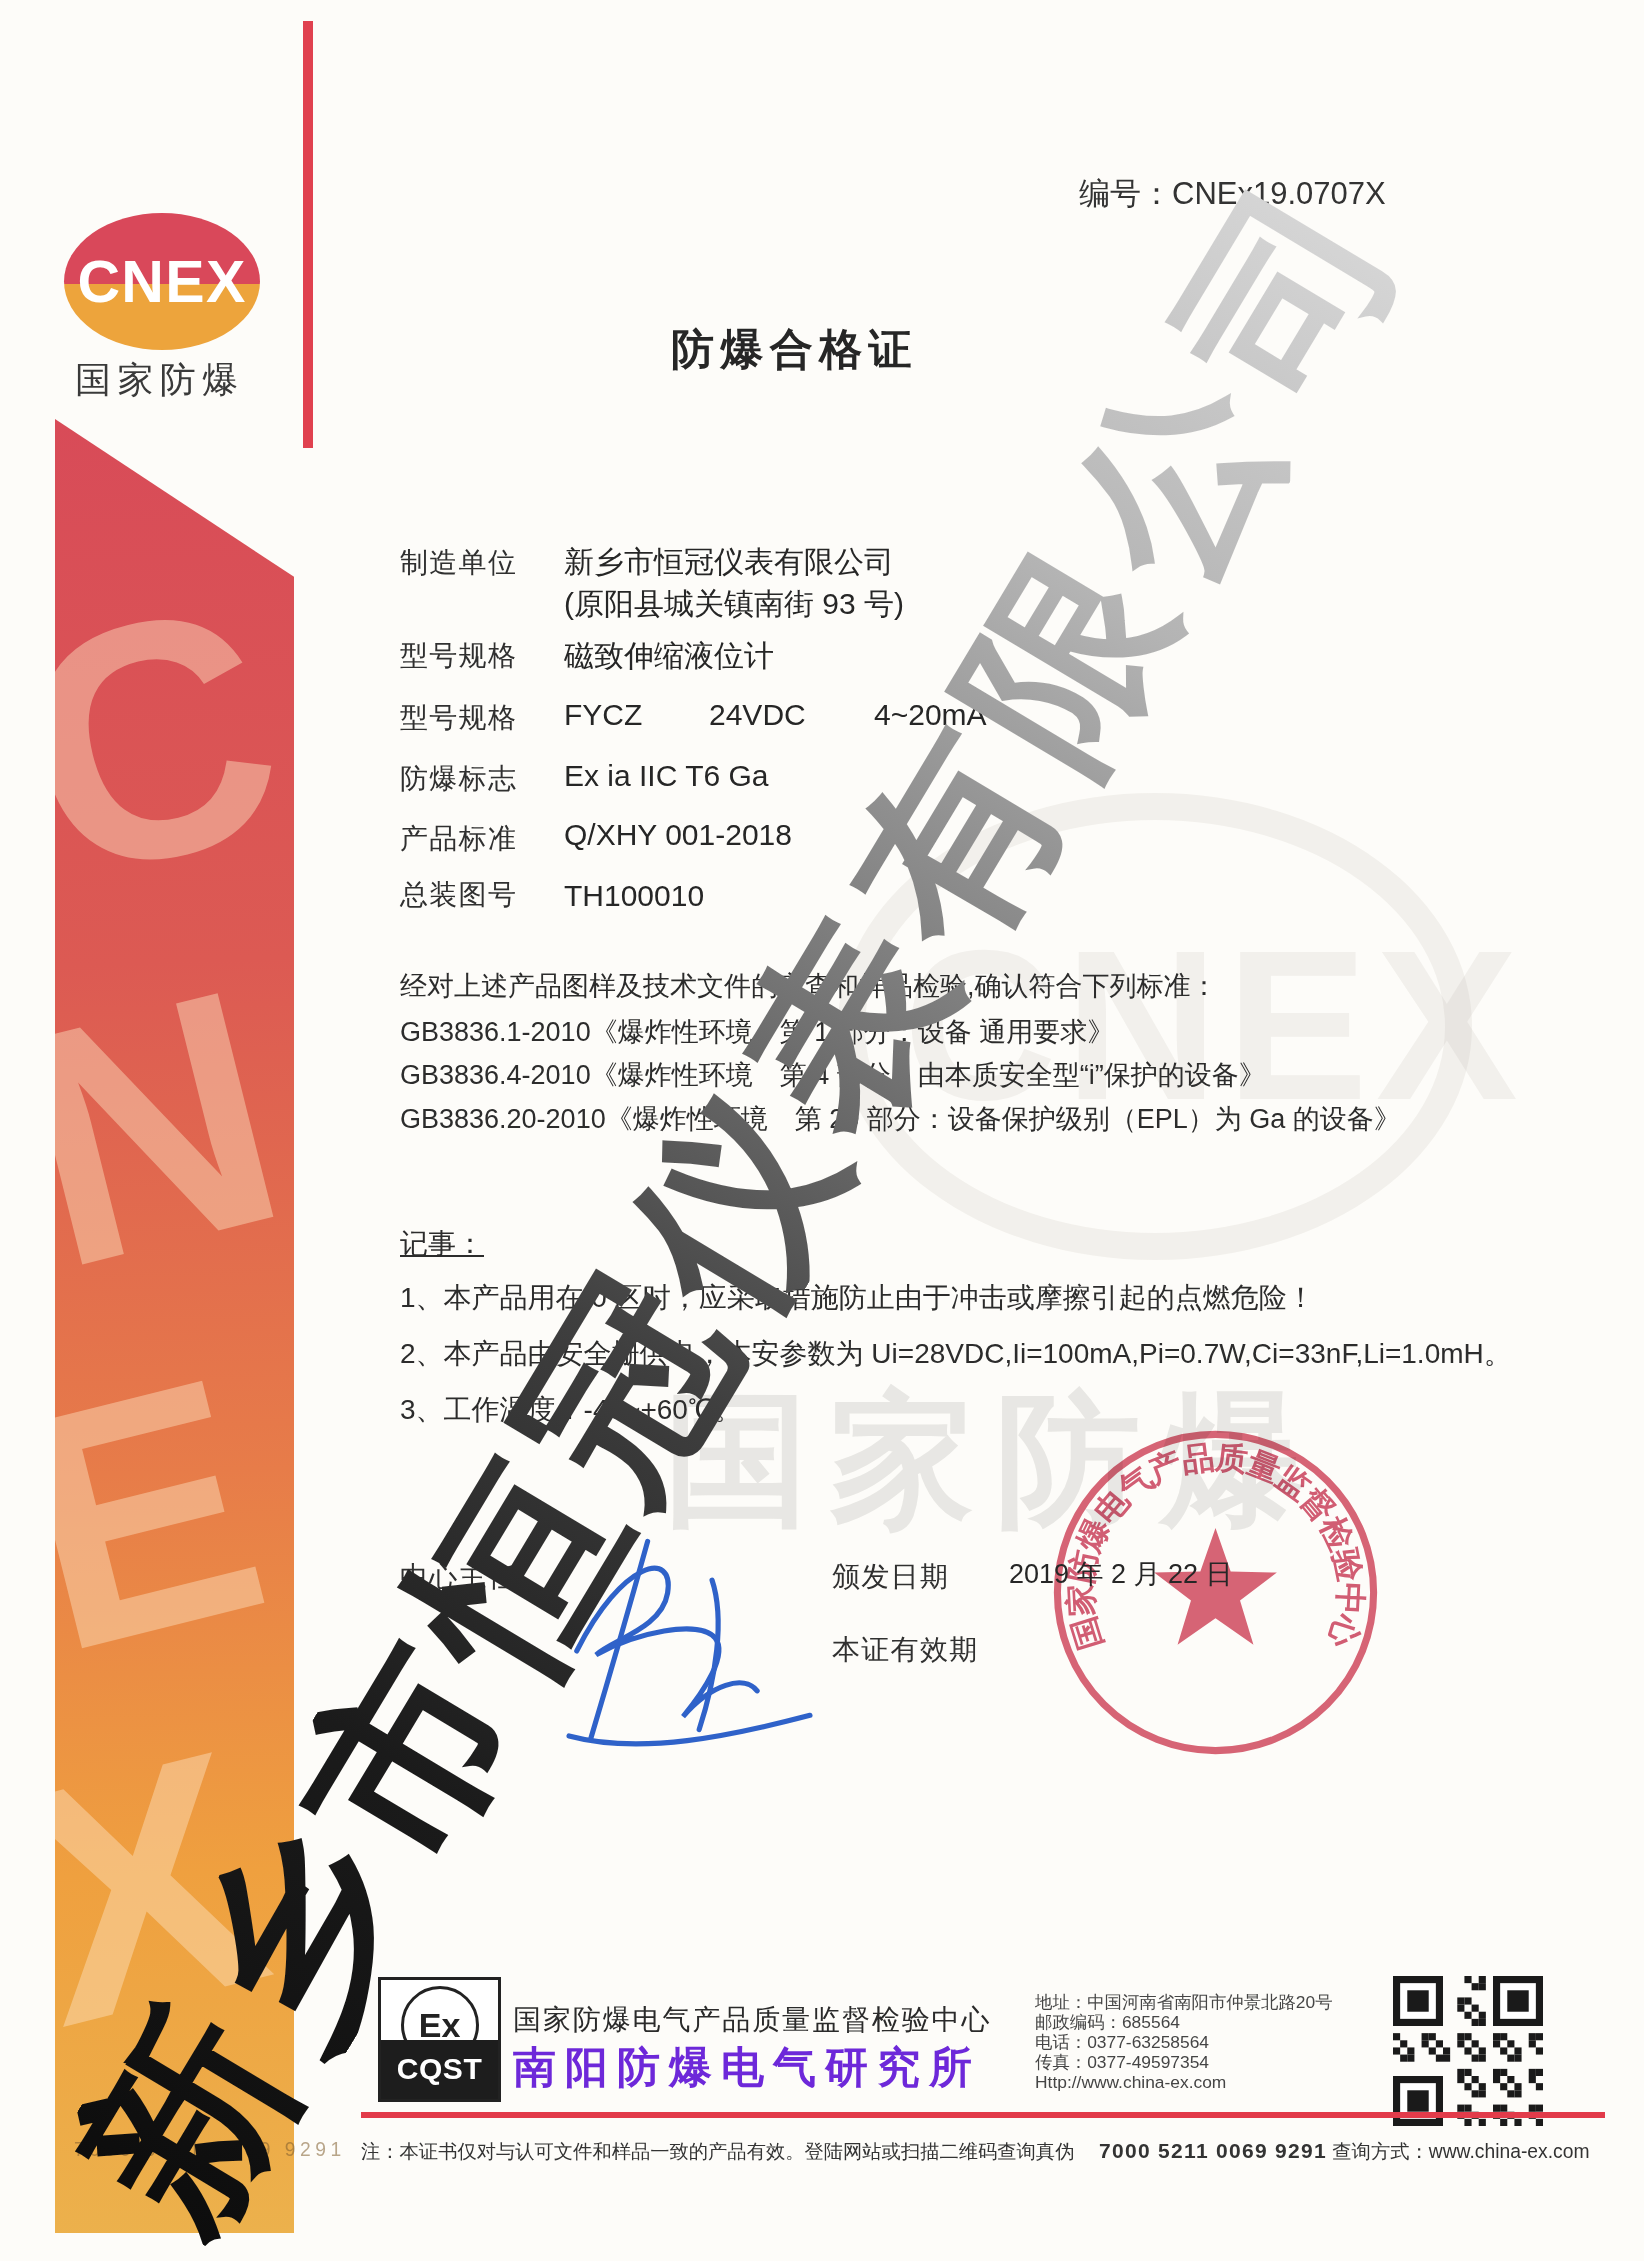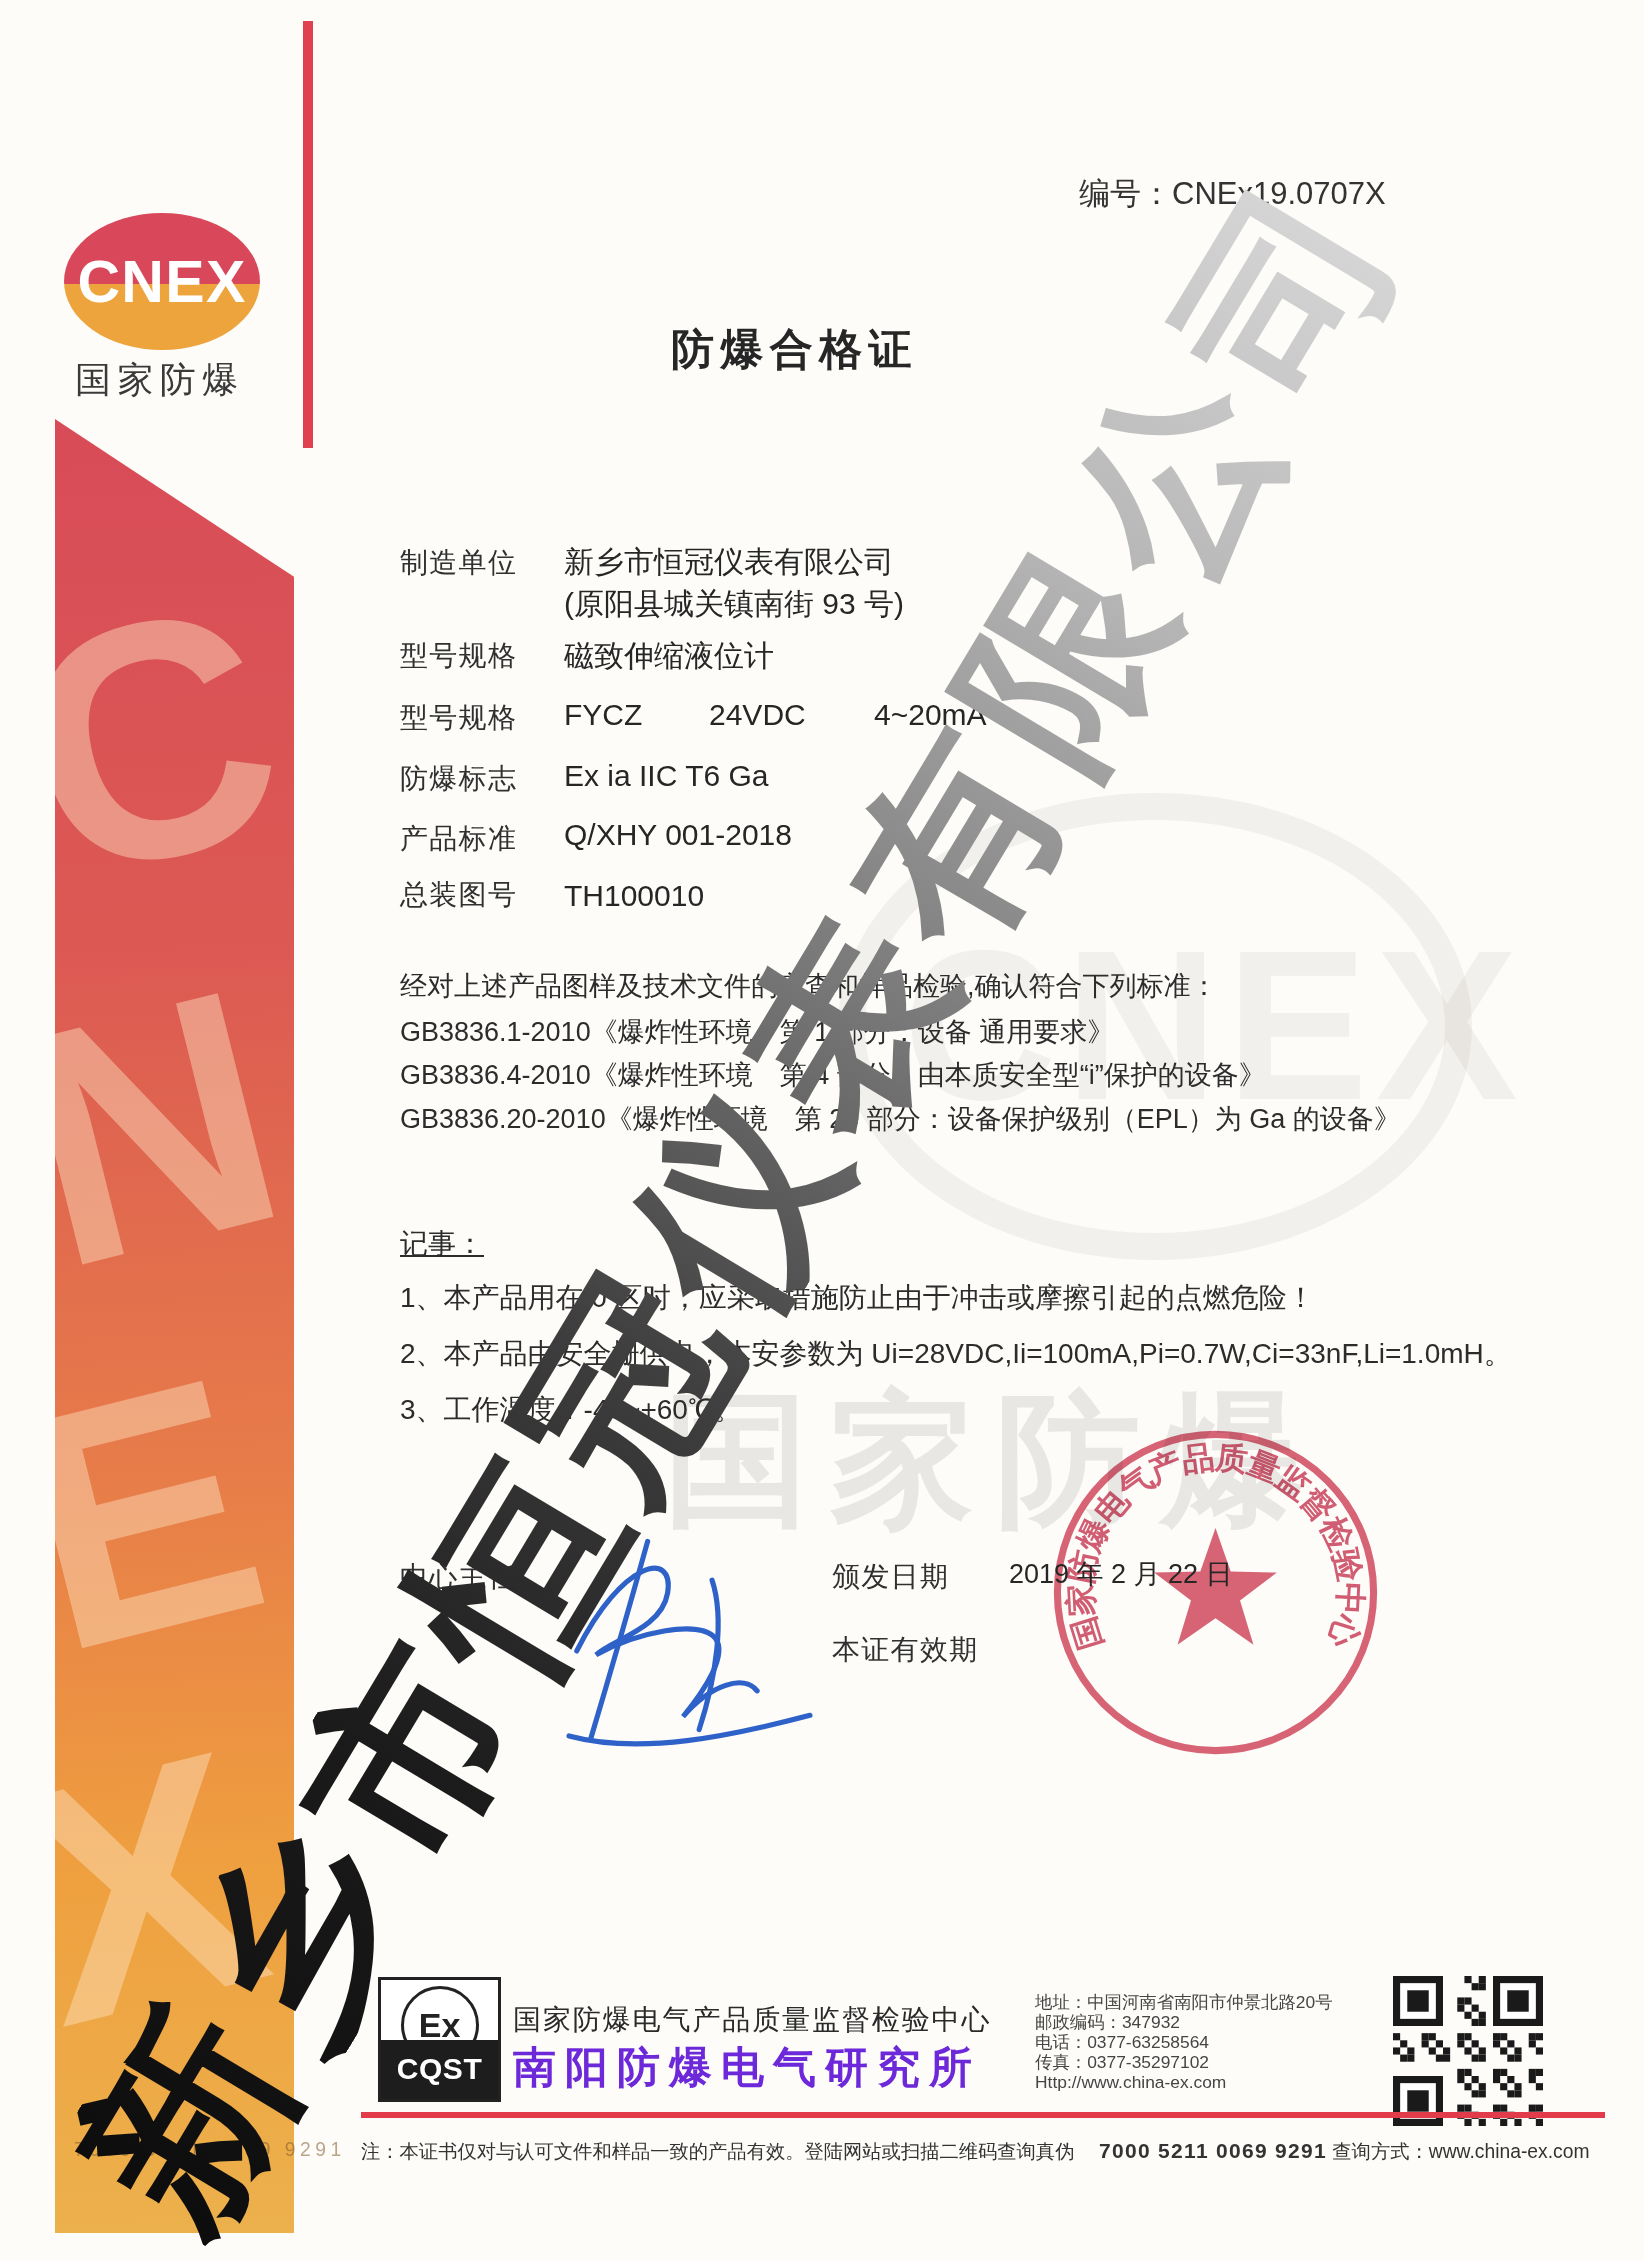--- a/index.html
+++ b/index.html
@@ -151,23 +151,23 @@
       <span>Ex</span>
     </div>
     <div class="bottom">
       <span>CQST</span>
     </div>
   </div>
   <div class="ft-center">国家防爆电气产品质量监督检验中心</div>
   <div class="ft-inst">南阳防爆电气研究所</div>
   <div class="ft-contact">
     <div>地址：中国河南省南阳市仲景北路20号</div>
-    <div>邮政编码：347932</div>
+    <div>邮政编码：685564</div>
     <div>电话：0377-63258564</div>
-    <div>传真：0377-35297102</div>
+    <div>传真：0377-49597354</div>
     <div>Http://www.china-ex.com</div>
   </div>
   <svg id="qr-svg" width="150" height="150" viewBox="0 0 210 210">
       <rect x="0" y="0" width="70" height="70" fill="#1a1a1a"></rect>
       <rect x="10" y="10" width="50" height="50" fill="#fff"></rect>
       <rect x="20" y="20" width="30" height="30" fill="#1a1a1a"></rect>
       <rect x="140" y="0" width="70" height="70" fill="#1a1a1a"></rect>
       <rect x="150" y="10" width="50" height="50" fill="#fff"></rect>
       <rect x="160" y="20" width="30" height="30" fill="#1a1a1a"></rect>
       <rect x="0" y="140" width="70" height="70" fill="#1a1a1a"></rect>

